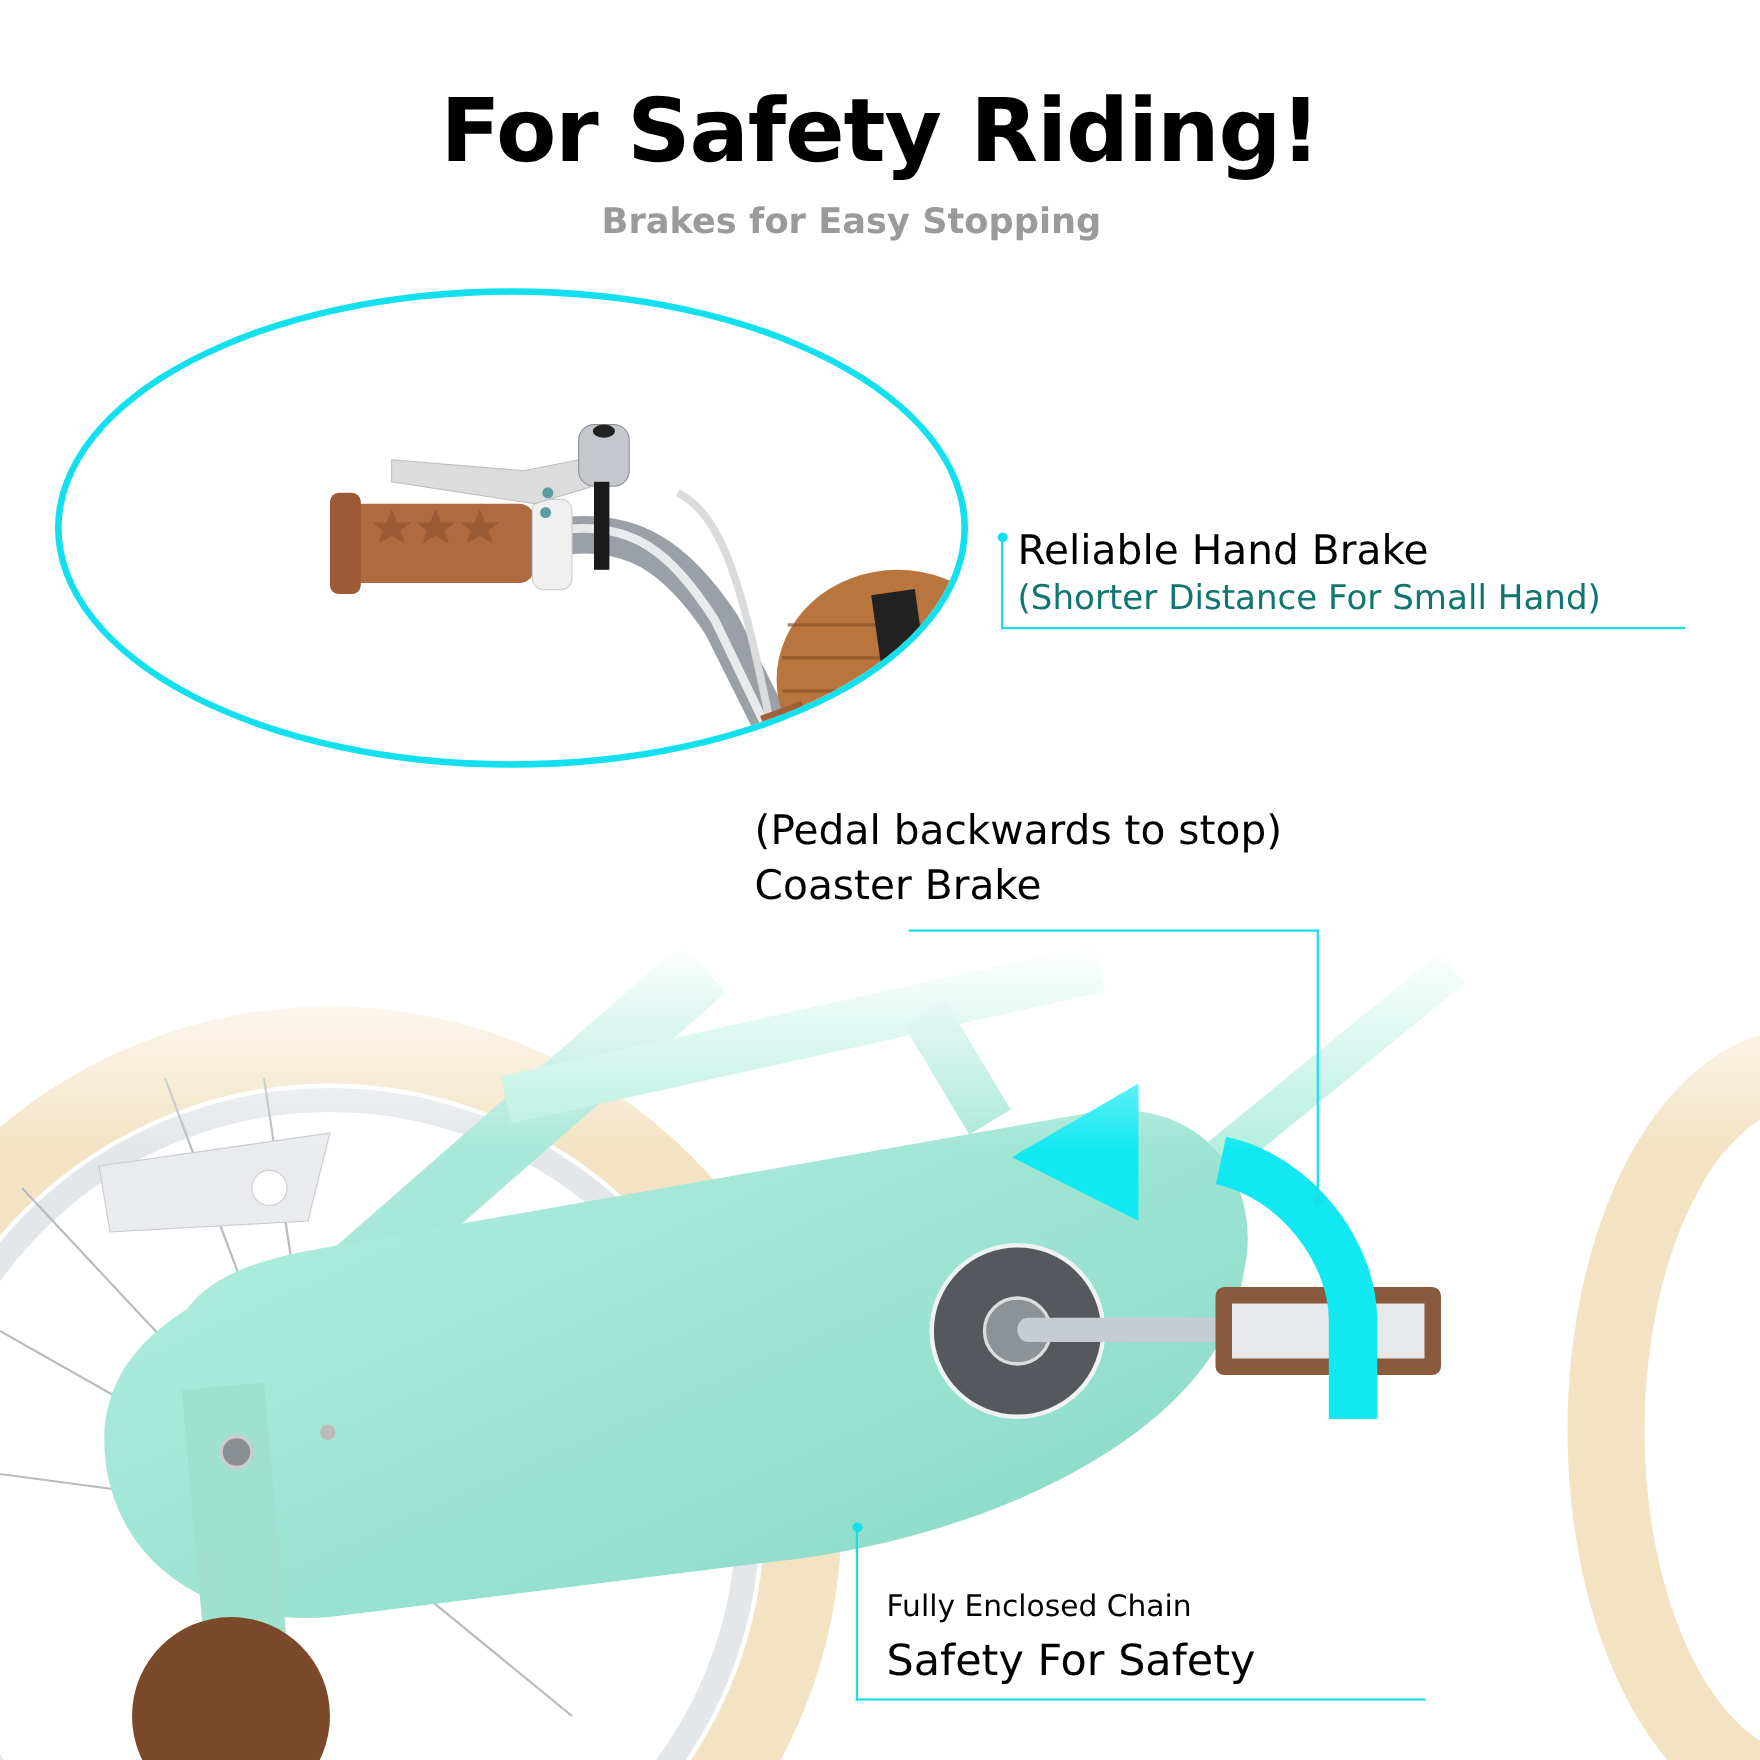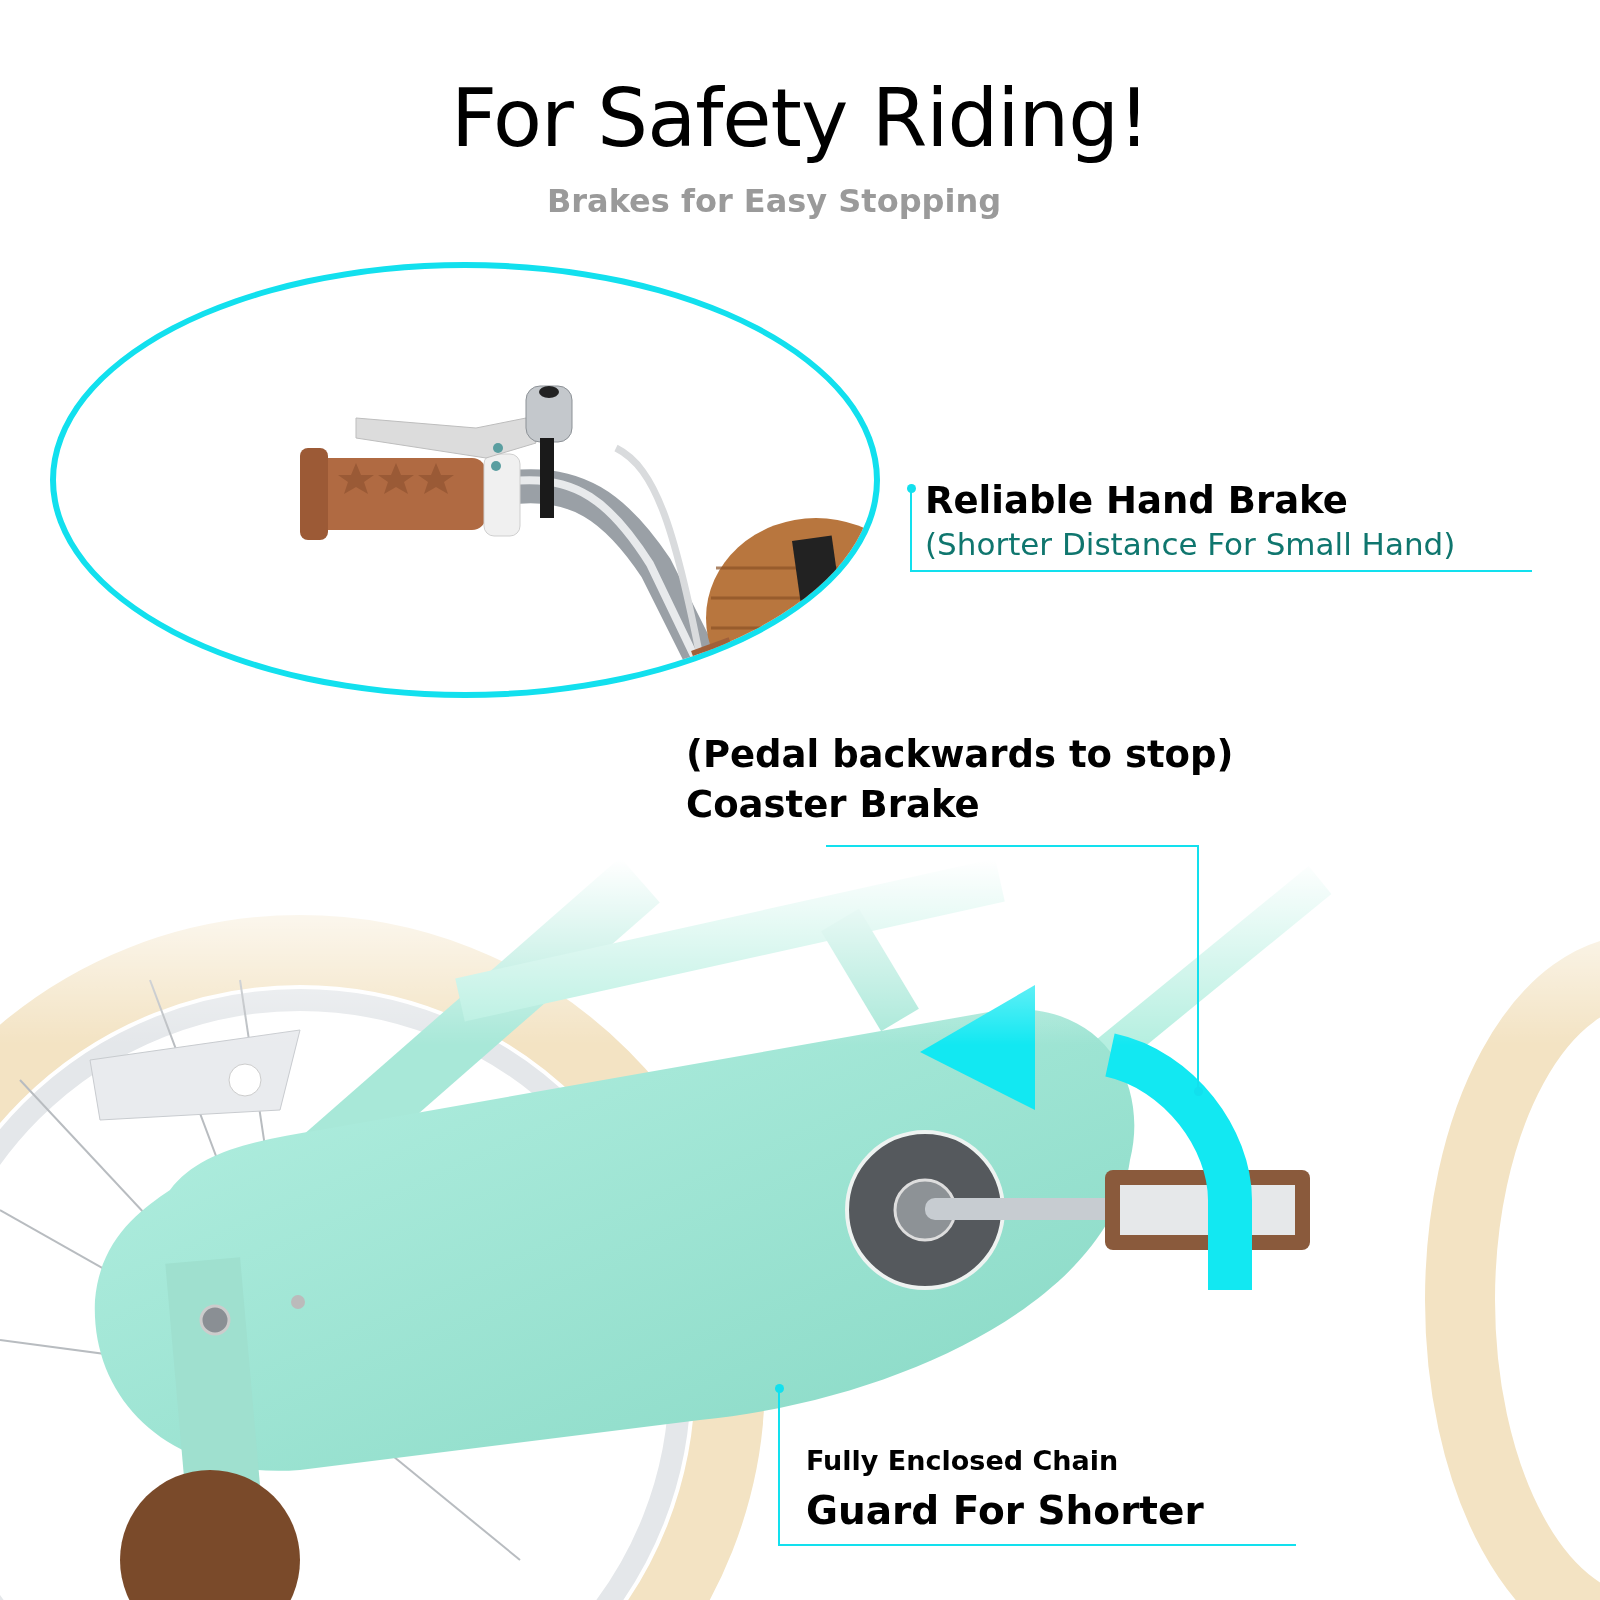--- a/index.html
+++ b/index.html
@@ -3,37 +3,37 @@
 <meta charset="utf-8">
 <style>
   html, body { margin: 0; padding: 0; }
   body {
     width: 1600px; height: 1600px; position: relative; overflow: hidden;
     background: #ffffff;
     font-family: "Liberation Sans", "DejaVu Sans", sans-serif;
   }
   .title {
     position: absolute; left: 0; width: 1600px; top: 72px;
-    text-align: center; font-size: 80px; font-weight: 400; color: #000;
+    text-align: center; font-size: 80px; font-weight: 700; color: #000;
     font-family: "DejaVu Sans", sans-serif; letter-spacing: -1px;
   }
   .subtitle {
     position: absolute; left: 0; width: 1548px; top: 182px;
     text-align: center; font-size: 32px; font-weight: 700; color: #9a9a9a;
     font-family: "DejaVu Sans", sans-serif;
   }
   .ellipse-frame {
     position: absolute; left: 50px; top: 262px; width: 830px; height: 436px;
     border: 6px solid #12e0ee; border-radius: 50%; overflow: hidden; background: #fff;
     box-sizing: border-box;
   }
   .label {
     position: absolute; font-family: "DejaVu Sans", sans-serif; color: #000;
   }
-  .label .bold { font-weight: 700; display: block; }
+  .label .bold { font-weight: 400; display: block; }
   .label .light { font-weight: 400; display: block; color: #0f766e; }
   .cyan-line { position: absolute; background: #12e0ee; }
   .cyan-dot { position: absolute; width: 9px; height: 9px; border-radius: 50%; background: #12e0ee; }
   .photo { position: absolute; left: 0; top: 860px; width: 1600px; height: 740px; }
 </style>
 </head>
 <body>
 
 <div class="title">For Safety Riding!</div>
 <div class="subtitle">Brakes for Easy Stopping</div>
@@ -148,14 +148,14 @@
 
 <div class="cyan-line" style="left:826px; top:845px; width:372px; height:2px;"></div>
 <div class="cyan-line" style="left:1197px; top:845px; width:2px; height:245px;"></div>
 <div class="cyan-dot" style="left:1194px; top:1087px;"></div>
 
 <div class="cyan-dot" style="left:775px; top:1384px;"></div>
 <div class="cyan-line" style="left:778px; top:1388px; width:2px; height:158px;"></div>
 <div class="cyan-line" style="left:778px; top:1544px; width:518px; height:2px;"></div>
 <div class="label" style="left:806px; top:1436px;">
   <span class="bold" style="font-size:27px; line-height:50px;">Fully Enclosed Chain</span>
-  <span class="bold" style="font-size:39px; line-height:50px;">Guard For Shorter</span>
+  <span class="bold" style="font-size:39px; line-height:50px;">Safety For Safety</span>
 </div>
 
 </body></html>

